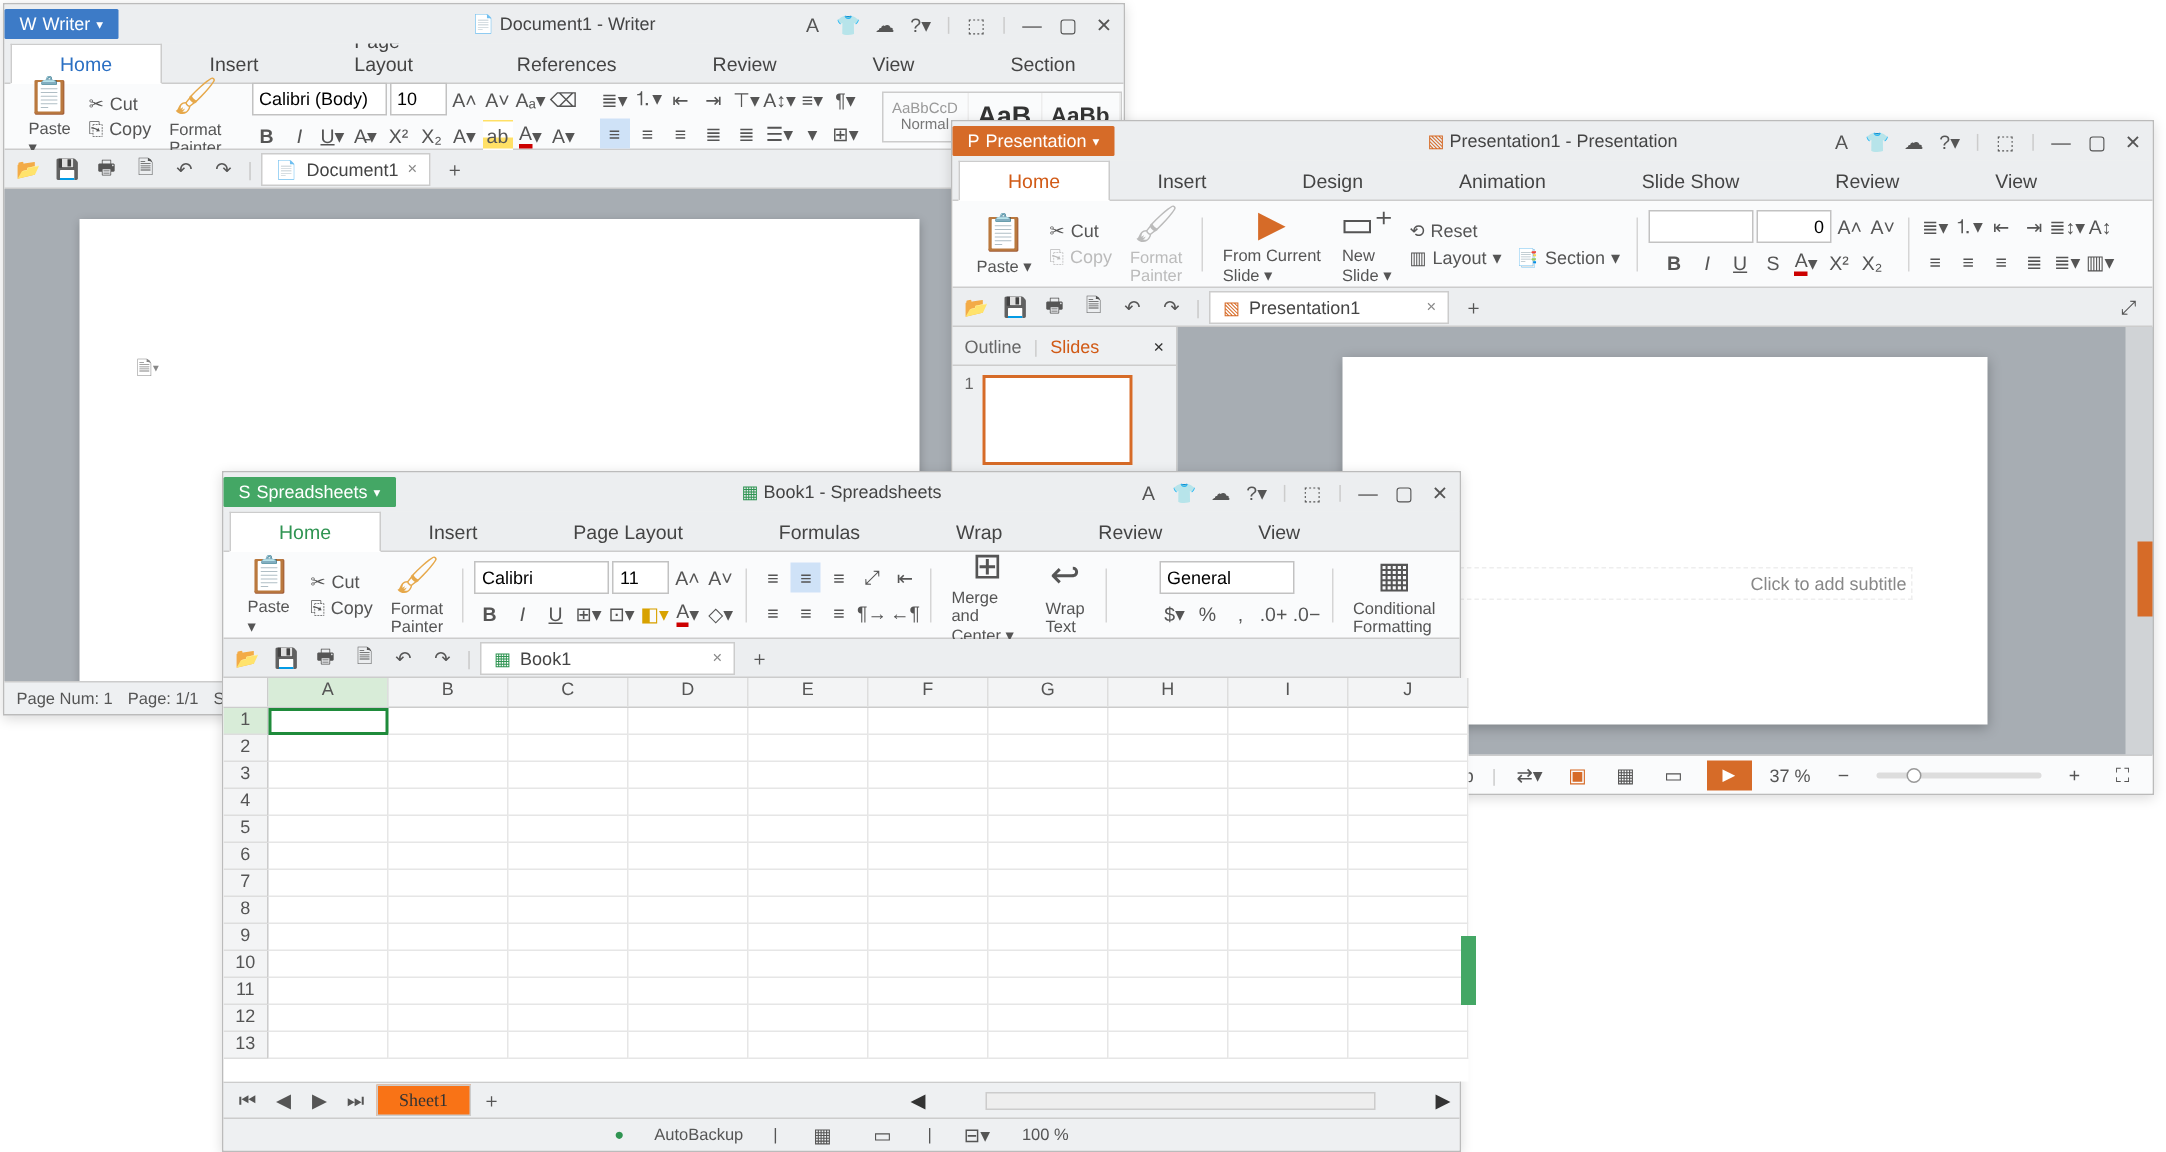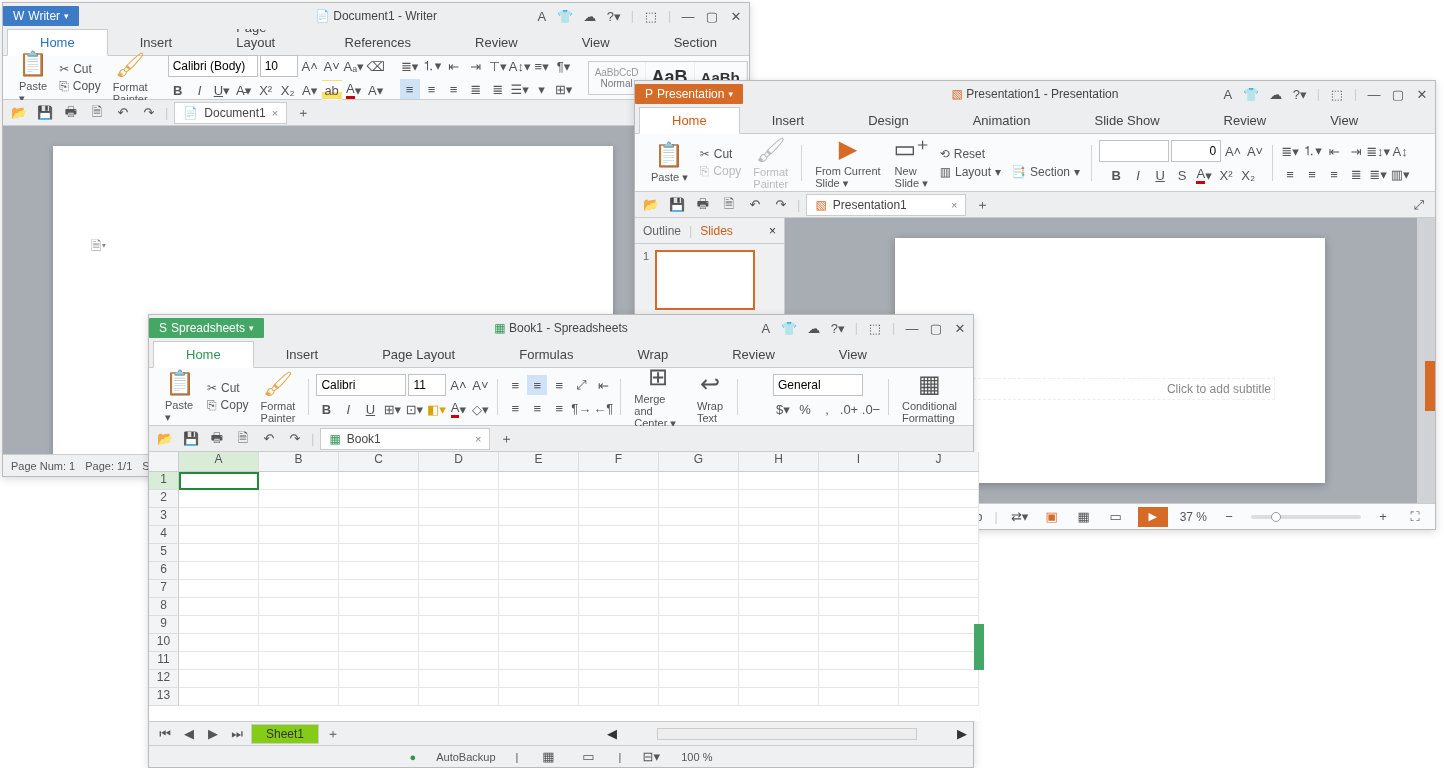--- a/index.html
+++ b/index.html
@@ -53,21 +53,21 @@
 .fxbar { display:flex; align-items:center; gap:6px; height:26px; background:#eef0f2; padding:0 6px; border-bottom:1px solid #ccc; }
 .sheet-grid { background:#fff; position:relative; display:flex; flex-direction:column; height:100%; }
 .col-headers { display:flex; height:20px; background:#f3f4f5; border-bottom:1px solid #ccc; }
 .corner { width:30px; border-right:1px solid #ccc; background:#f3f4f5; }
 .colh { width:80px; text-align:center; border-right:1px solid #ddd; font-size:12px; color:#555; cursor:pointer; }
 .rowh { width:30px; text-align:center; border-right:1px solid #ccc; background:#f3f4f5; font-size:12px; color:#555; border-bottom:1px solid #ddd; cursor:pointer; }
 .gridrow { display:flex; height:18px; }
 .cell { width:80px; border-right:1px solid #e6e6e6; border-bottom:1px solid #e6e6e6; }
 .cell.active { border:2px solid #1f8b3b; }
 .sheet-tabs { height:24px; background:#eef0f2; display:flex; align-items:center; padding:0 6px; gap:4px; border-top:1px solid #ccc; }
-.sheet-tab { background:#84cc16; border:1px solid #ccc; padding:2px 14px; font-size:12px; }
+.sheet-tab { background:#f97316; border:1px solid #ccc; padding:2px 14px; font-size:12px;font-family:Liberation Serif, serif; }
 
 
 .slide-panel { width:150px; background:#eef0f2; border-right:1px solid #ccc; }
 .sp-tabs { display:flex; height:26px; align-items:center; gap:8px; padding:0 8px; border-bottom:1px solid #ccc; font-size:12px; }
 .sp-tab { color:#666; cursor:pointer; }
 .sp-tab.active { color:#d15a16; font-weight:500; }
 .thumb { margin:6px 8px; display:flex; gap:6px; }
 .thumb-num { font-size:11px; color:#666; }
 .thumb-box { width:100px; height:60px; background:#fff; border:2px solid #d66b28; }
 .slide-work { flex:1; background:#a7adb3; display:flex; align-items:center; justify-content:center; position:relative; }

